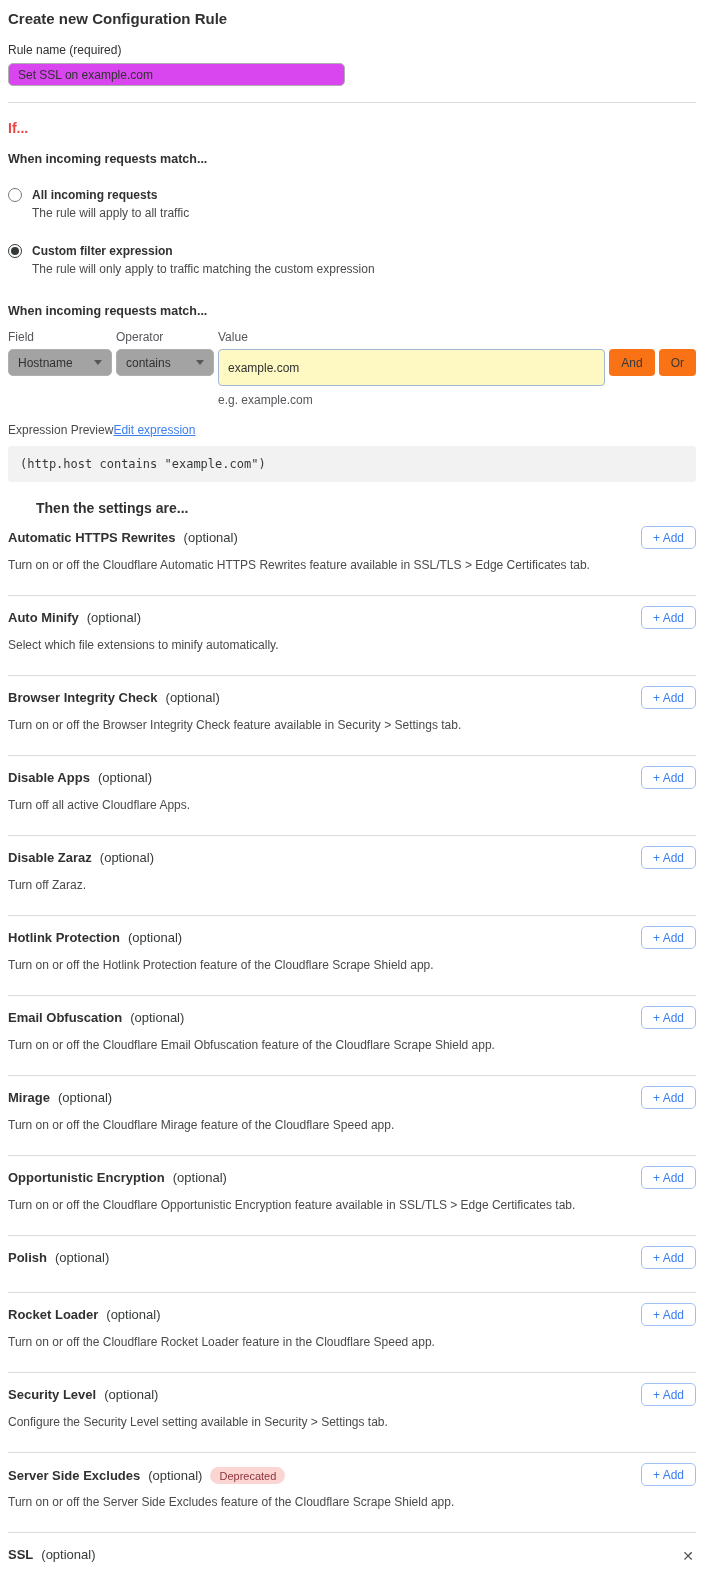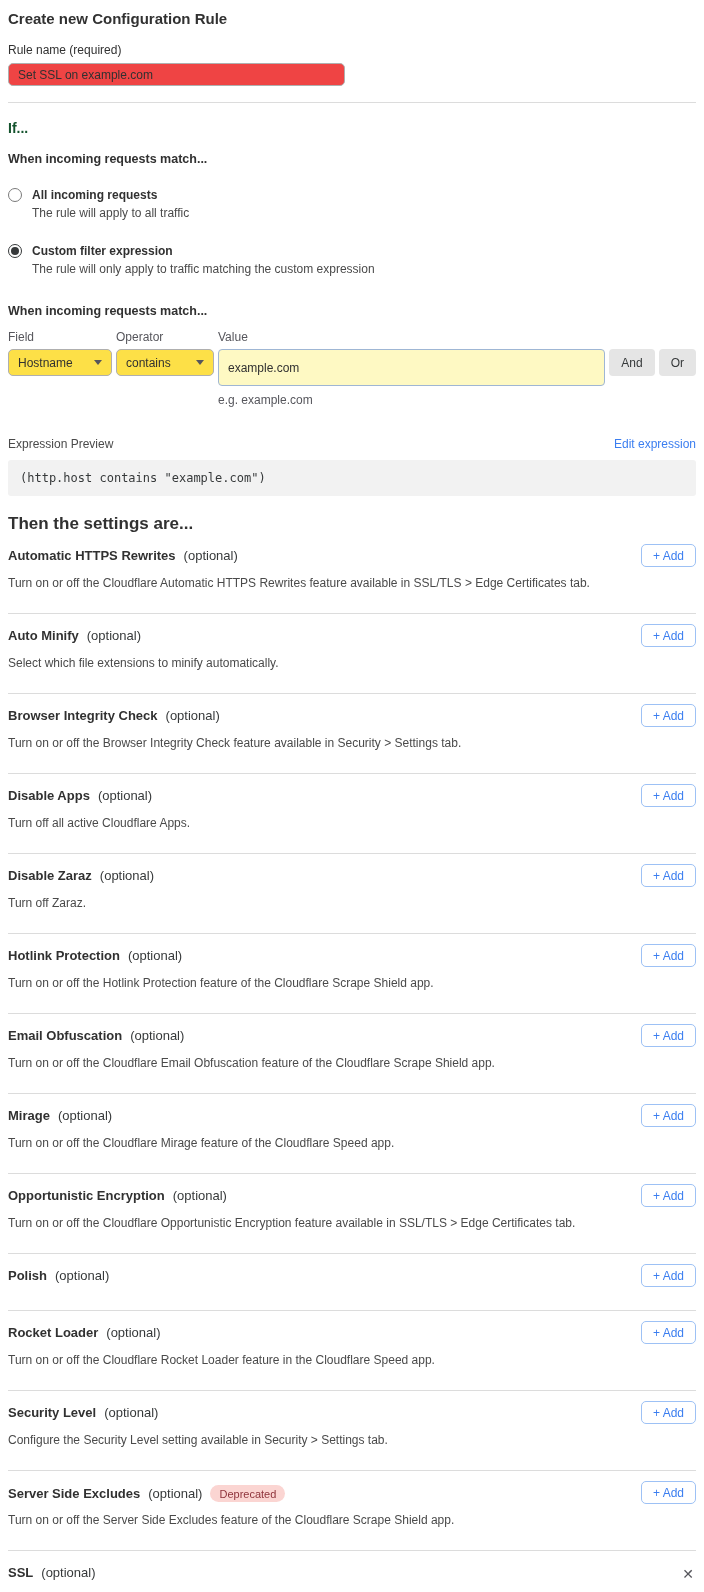--- a/index.html
+++ b/index.html
@@ -9,27 +9,27 @@
     font-family:"Liberation Sans","DejaVu Sans",sans-serif;
     font-size:12px; color:#36393a;
     padding:8px 8px 40px 8px;
   }
   .page-title { font-size:15px; font-weight:bold; color:#313131; padding-top:2px; }
 
   .field-label { font-size:12px; color:#313131; margin-top:16px; }
   .text-input {
     display:block; margin-top:6px; width:337px; height:23px;
     border:1px solid #afafaf; border-radius:5px; padding:0 9px;
-    font-family:inherit; font-size:12px; color:#313131; background:#ef4444;
+    font-family:inherit; font-size:12px; color:#313131; background:#d946ef;
   }
   .helper { font-size:12px; color:#595959; margin-top:5px; }
 
   .divider { border:none; border-top:1px solid #dcdcdc; margin-top:16px; }
 
-  .if-heading { font-size:14px; font-weight:bold; margin-top:17px; color:#14532d; }
+  .if-heading { font-size:14px; font-weight:bold; margin-top:17px; color:#ef4444; }
   .match-heading { font-size:12.5px; font-weight:bold; margin-top:16px; color:#313131; }
 
   .radio-group { margin-top:22px; }
   .radio-option { display:flex; gap:10px; align-items:flex-start; }
   .radio-option + .radio-option { margin-top:24px; }
   .radio {
     width:14px; height:14px; border:1px solid #7a7a7a; border-radius:50%;
     position:relative; flex:none; margin-top:0px; background:#fff; cursor:pointer;
   }
   .radio.checked { border-color:#36393a; }
@@ -38,51 +38,51 @@
   }
   .radio-label { font-size:12px; font-weight:bold; color:#313131; }
   .radio-desc { font-size:12px; color:#4a4a4a; margin-top:4px; }
 
   .builder-heading { margin-top:28px; }
   .builder-row { display:flex; gap:4px; margin-top:12px; align-items:flex-start; }
   .builder-col { display:flex; flex-direction:column; }
   .builder-col .col-label { font-size:12px; color:#56565c; height:19px; }
   .col-spacer { height:19px; }
   .select {
-    height:27px; border:1px solid #afafaf; border-radius:5px; background:#fde047;
+    height:27px; border:1px solid #afafaf; border-radius:5px; background:#a3a3a3;
     display:flex; align-items:center; justify-content:space-between;
     padding:0 9px; font-size:12px; color:#313131; cursor:pointer;
   }
   .caret {
     width:0; height:0; border-left:4px solid transparent; border-right:4px solid transparent;
     border-top:5px solid #56565c; margin-left:10px; flex:none;
   }
   .field-select { width:104px; }
   .operator-select { width:98px; }
   .value-col { flex:1; }
   .value-input {
     height:37px; width:100%; border:1px solid #9fb6d4; border-radius:4px;
     background:#fef9c3; padding:11px 9px; font-family:inherit; font-size:12px; color:#313131;
   }
   .value-helper { font-size:12px; color:#56565c; margin-top:7px; }
   .gray-btn {
-    height:27px; padding:0 12px; background:#e5e5e5; border:none; border-radius:4px;
+    height:27px; padding:0 12px; background:#f97316; border:none; border-radius:4px;
     font-family:inherit; font-size:12px; color:#36393a; cursor:pointer;
   }
 
-  .preview-row { display:flex; justify-content:space-between; align-items:flex-end; margin-top:30px; }
+  .preview-row { display:flex; align-items:flex-end; margin-top:16px; }
   .preview-label { font-size:12px; color:#4a4a4a; }
-  .edit-link { font-size:12px; color:#3b7ef0; cursor:pointer; }
+  .edit-link { font-size:12px; color:#3b7ef0; text-decoration:underline; cursor:pointer; }
   .code-block {
     margin-top:9px; background:#f2f2f2; border-radius:3px; padding:11px 12px;
     font-family:"DejaVu Sans Mono","Liberation Mono",monospace;
     font-size:12px; color:#36393a;
   }
 
-  .then-heading { font-size:17px; font-weight:bold; color:#313131; margin-top:18px; }
+  .then-heading { font-size:14px; font-weight:bold; color:#313131; margin-top:18px;margin-left:28px; }
 
   .setting-row { padding:14px 0 23px 0; border-bottom:1px solid #dcdcdc; }
   .setting-head { display:flex; justify-content:space-between; align-items:flex-start; }
   .setting-title { font-size:13px; color:#313131; display:flex; align-items:center; gap:8px; }
   .setting-title b { font-weight:bold; }
   .setting-optional { font-weight:normal; color:#36393a; }
   .setting-desc { font-size:12px; color:#4a4a4a; margin-top:9px; }
   .add-btn {
     height:23px; padding:0 11px; background:#fff; border:1px solid #9dc1f5; border-radius:5px;
     color:#3b7ef0; font-family:inherit; font-size:12px; cursor:pointer; flex:none; margin-top:-4px;

